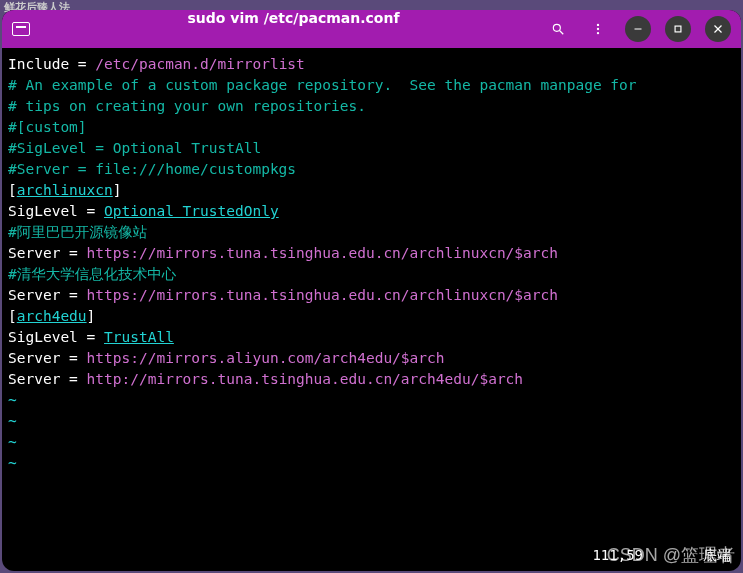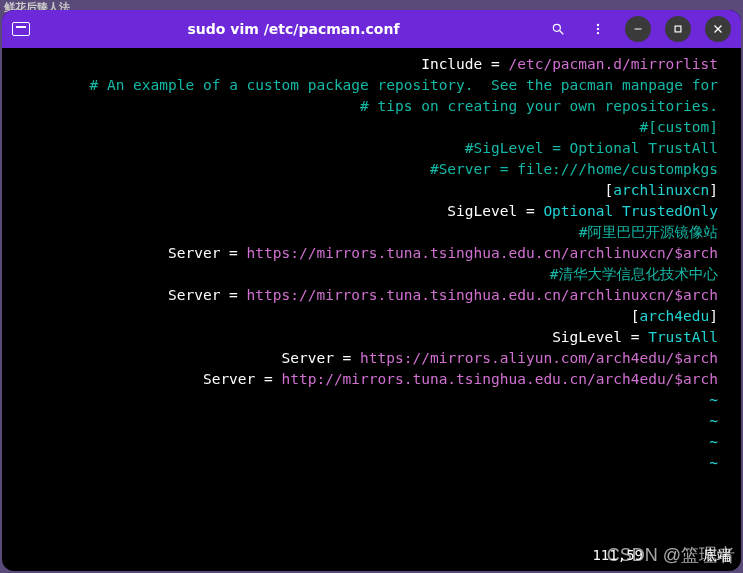--- a/index.html
+++ b/index.html
@@ -23,23 +23,22 @@
       top: 10px; left: 2px; right: 2px; bottom: 2px;
       background: #000;
       border-radius: 12px;
       overflow: hidden;
       display: flex;
       flex-direction: column;
     }
     .titlebar {
       height: 38px;
       display: flex;
-      align-items: center;
       padding: 0 10px;
-      background: #6d28d9;
+      background: #a21caf;
     }
     .tb-left { width: 30px; display:flex; align-items:center; }
     .tb-icon {
       width: 18px; height: 14px;
       border: 1.5px solid #fff;
       border-radius: 2px;
       position: relative;
     }
     .tb-icon::after {
       content:""; position:absolute; left:3px; right:3px; top:3px; height:1.5px; background:#fff;
@@ -61,24 +60,23 @@
     .tb-btn.circle { background:#3a3a3a; }
     .tb-btn svg { width:14px; height:14px; }
     .editor {
       flex:1;
       padding: 6px 23px 2px 6px;
       color:#fff;
       line-height: 21px;
       font-size: 14.5px;
       white-space: pre;
       overflow: hidden;
-      text-align: right;
     }
     .c-default { color:#ffffff; }
-    .c-cyan    { color:#22d3d3; }
+    .c-cyan    { color:#22d3d3;text-decoration:underline; }
     .c-purple  { color:#d070d0; }
     .c-comment { color:#14b8a6; }
     .tilde     { color:#22d3d3; }
     .status-line {
       display:flex;
       padding: 0 10px 6px 6px;
       color:#fff;
     }
     .status-spacer { flex:1; }
     .watermark {

